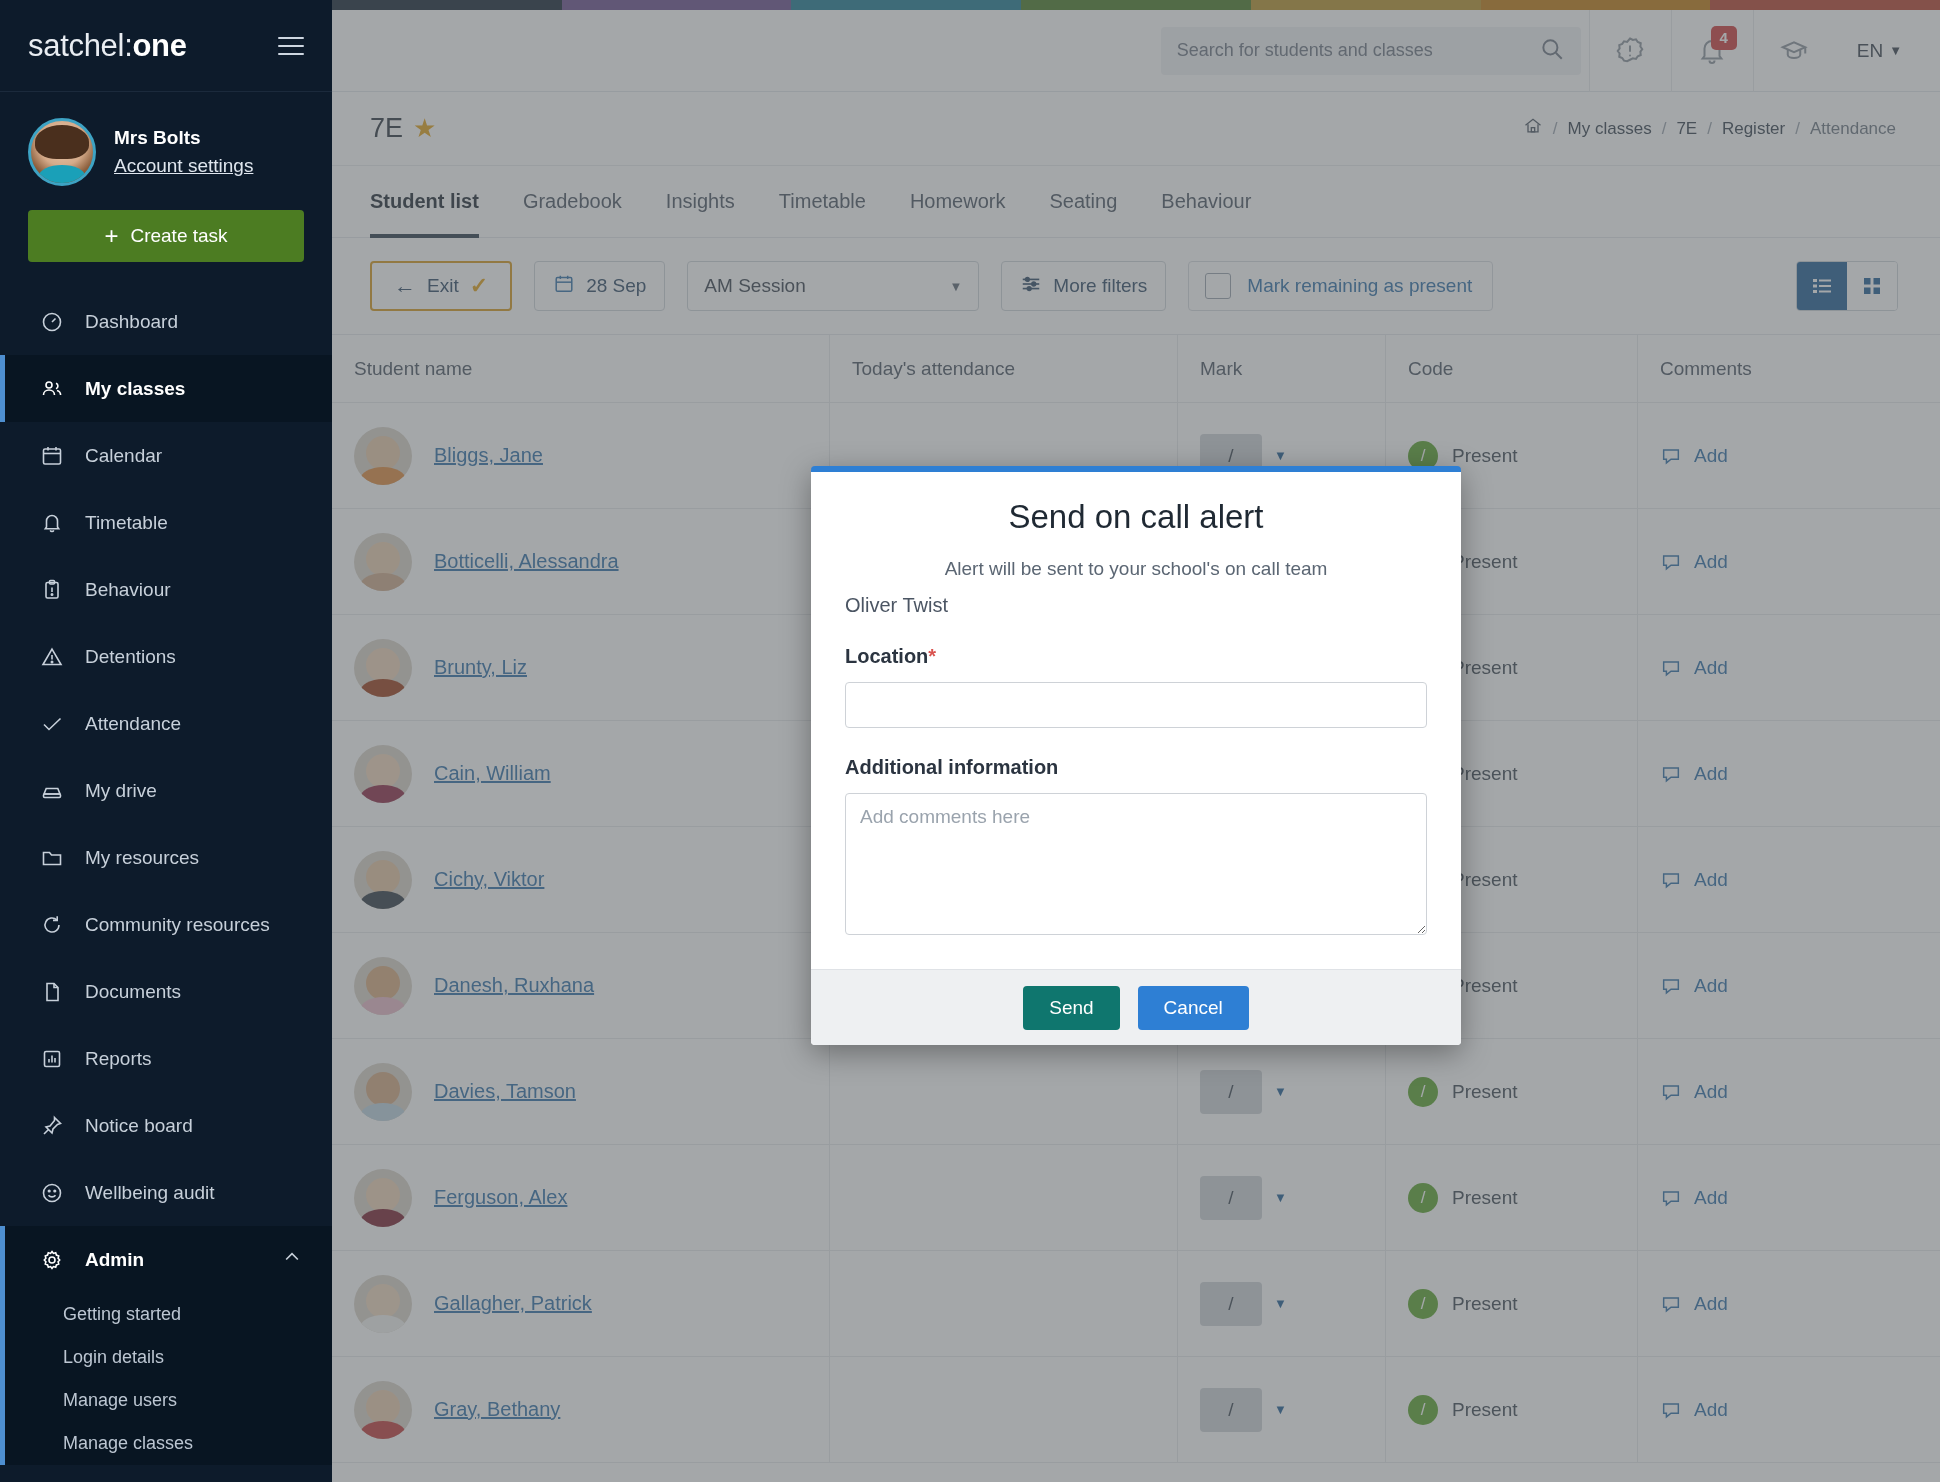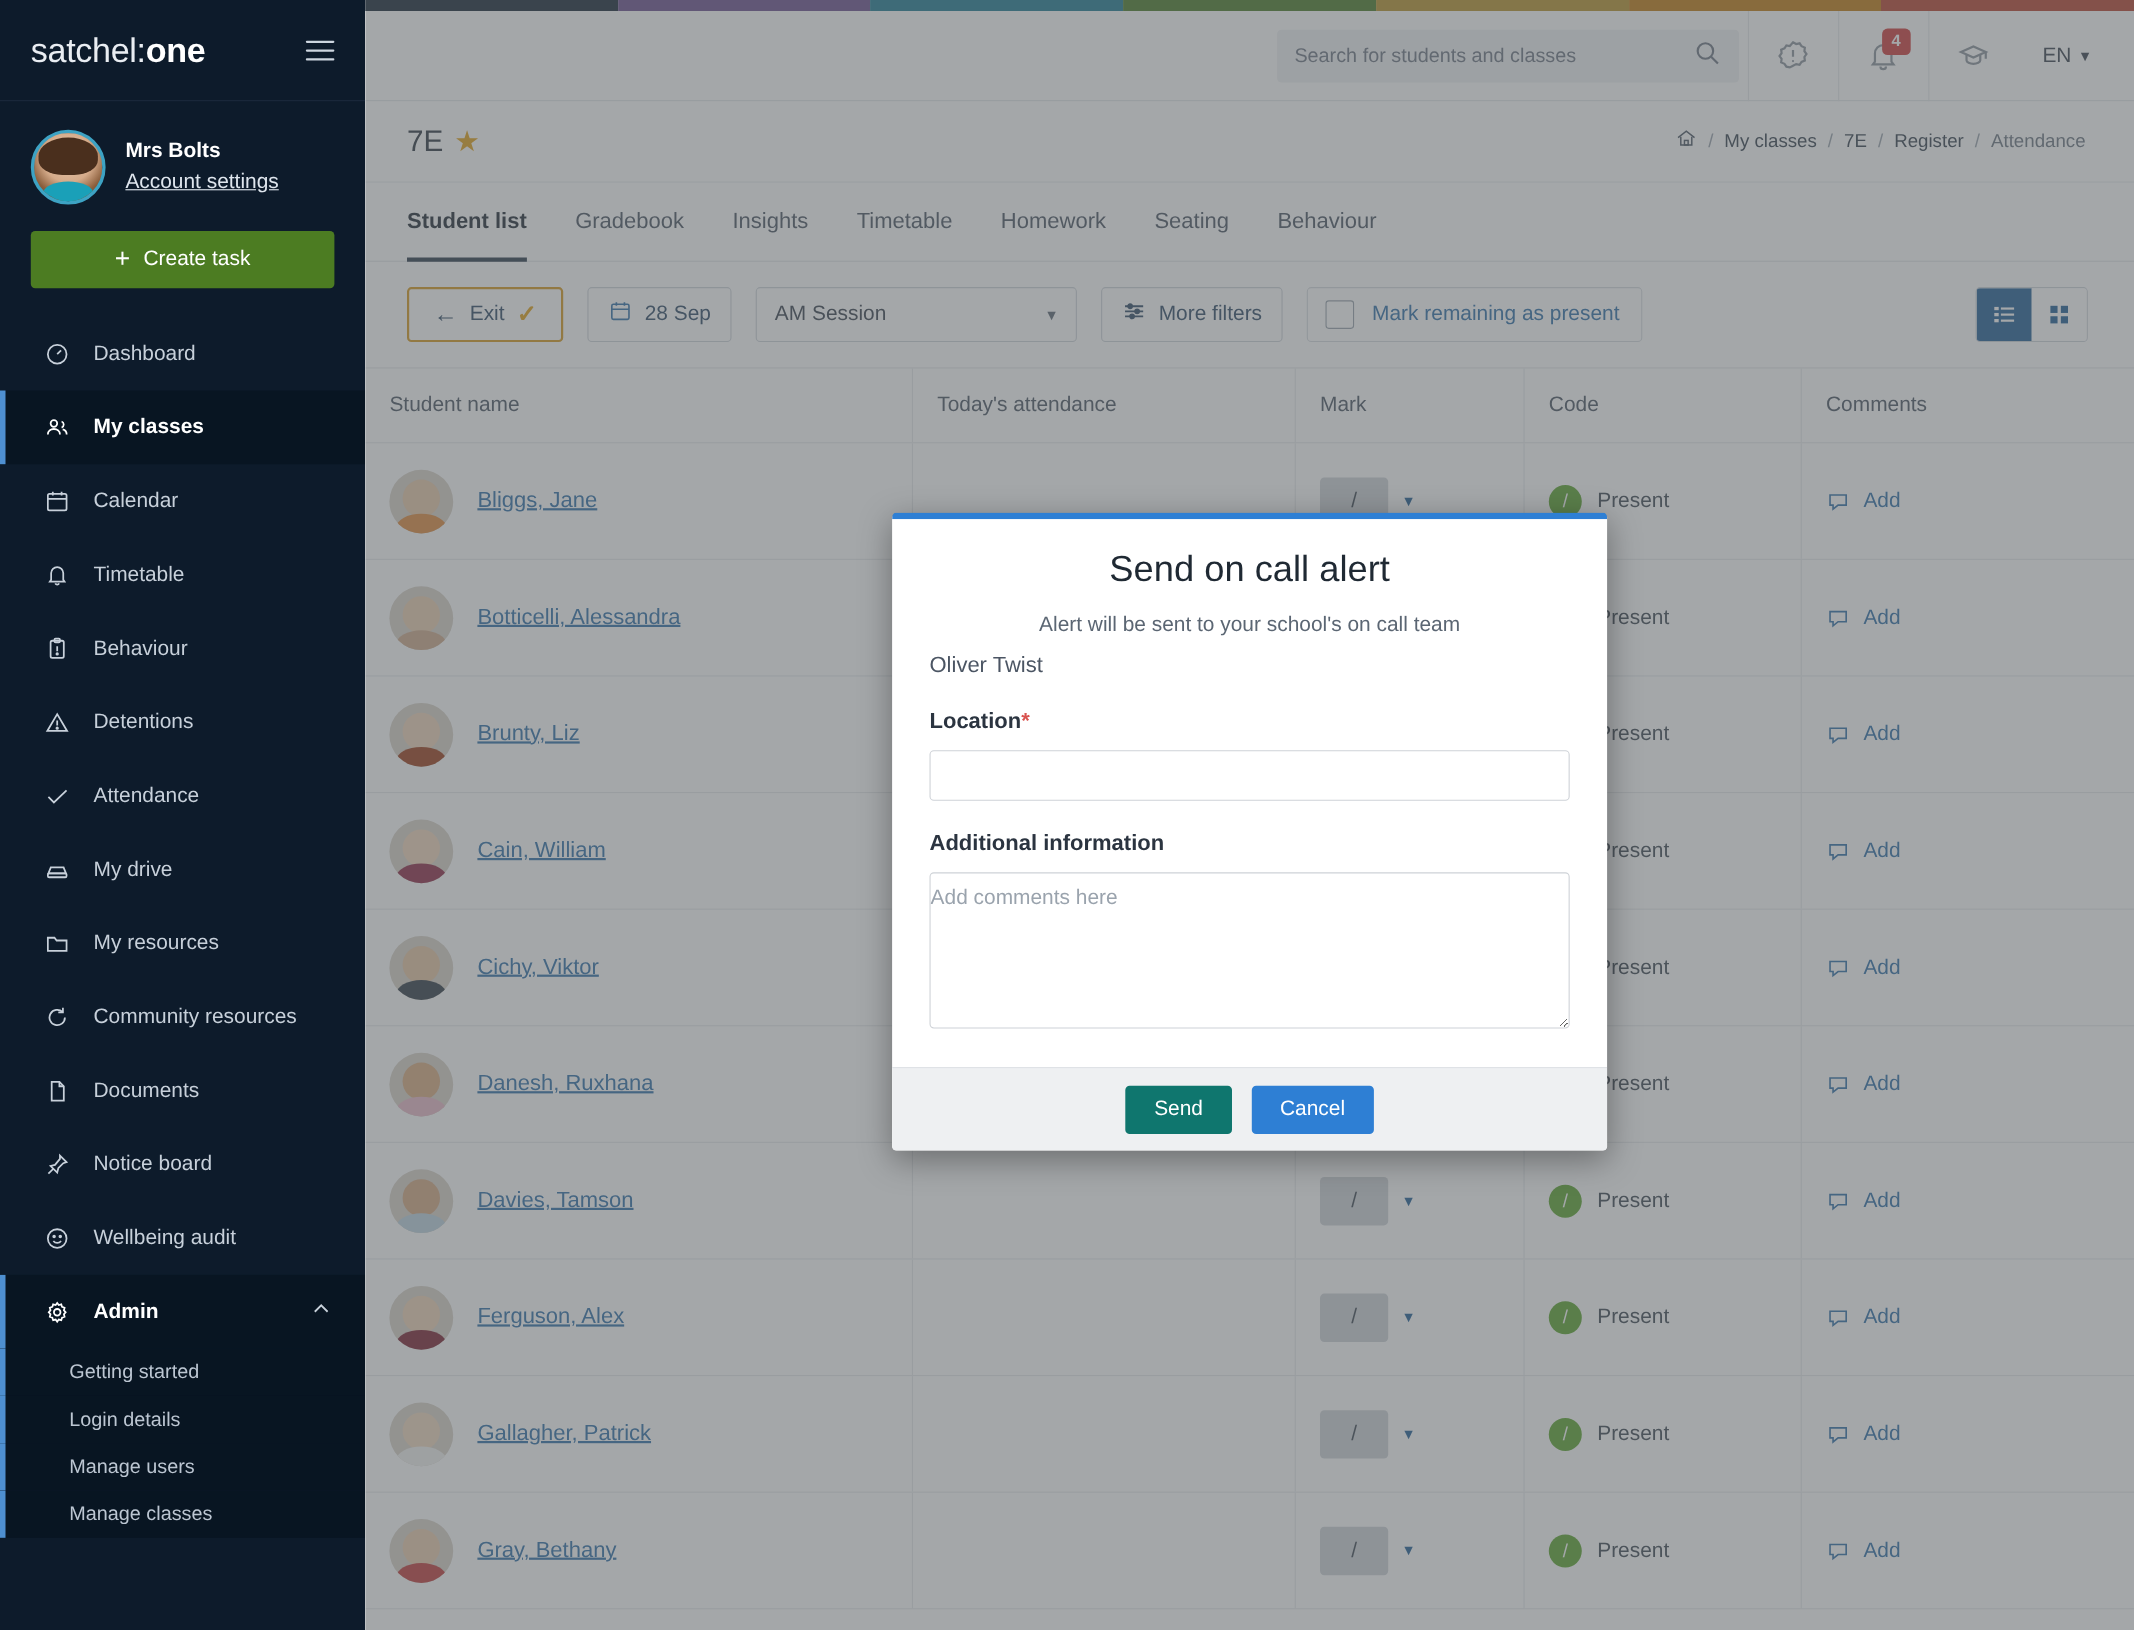--- a/index.html
+++ b/index.html
@@ -220,21 +220,21 @@
   .req { color: #d9534f; }
   .field-value { font-size: 20px; color: #4b5563; margin-top: 14px; }
   .text-input {
     width: 100%; height: 46px; margin-top: 14px;
     border: 1px solid #ced2d7; border-radius: 4px; background:#fff;
     padding: 0 14px; font-size: 19px; color: #2b3440; font-family: inherit; outline: none;
   }
   .textarea {
     width: 100%; height: 142px; margin-top: 14px;
     border: 1px solid #ced2d7; border-radius: 4px; background:#fff;
-    padding: 12px 0; font-size: 19px; color: #2b3440; font-family: inherit;
+    padding: 12px 14px; font-size: 19px; color: #2b3440; font-family: inherit;
     outline: none; resize: vertical;
   }
   .textarea::placeholder { color: #9aa3ad; }
   .modal-footer {
     background: #eef0f2; border-top: 1px solid #dfe2e6;
     height: 76px; display: flex; align-items: center; justify-content: center; gap: 18px;
   }
   .btn-send {
     background: #0f766e; color:#fff; border:none; border-radius:4px;
     height: 44px; padding: 0 26px; font-size: 19px; font-family: inherit; cursor:pointer;
@@ -369,20 +369,31 @@
           <span>Community resources</span>
         </div>
         <div class="nav-item">
           <span class="nav-icon">
             <svg viewBox="0 0 24 24">
               <path d="M7 3.5h7l4 4v13H7z"></path>
               <polyline points="14,3.5 14,7.5 18,7.5"></polyline>
             </svg>
           </span>
           <span>Documents</span>
+        </div>
+        <div class="nav-item">
+          <span class="nav-icon">
+            <svg viewBox="0 0 24 24">
+              <rect x="4.5" y="4.5" width="15" height="15" rx="1.5"></rect>
+              <line x1="9" y1="15.5" x2="9" y2="12"></line>
+              <line x1="12" y1="15.5" x2="12" y2="8.5"></line>
+              <line x1="15" y1="15.5" x2="15" y2="11"></line>
+            </svg>
+          </span>
+          <span>Reports</span>
         </div>
         <div class="nav-item">
           <span class="nav-icon">
             <svg viewBox="0 0 24 24">
               <path d="M14.5 3.5l6 6-3 1-4.5 4.5-1 4-6-6 4-1L14.5 6.5z"></path>
               <line x1="8.5" y1="15.5" x2="4" y2="20"></line>
             </svg>
           </span>
           <span>Notice board</span>
         </div>

